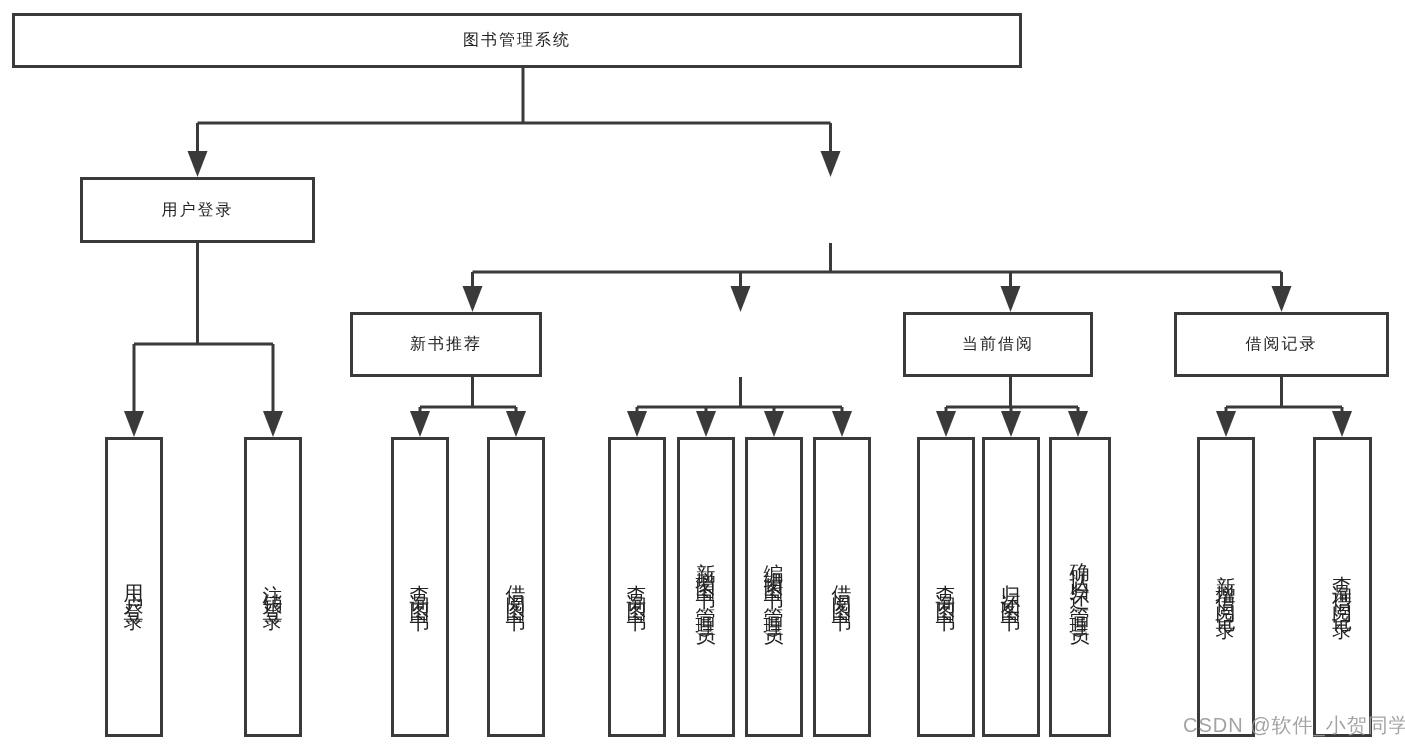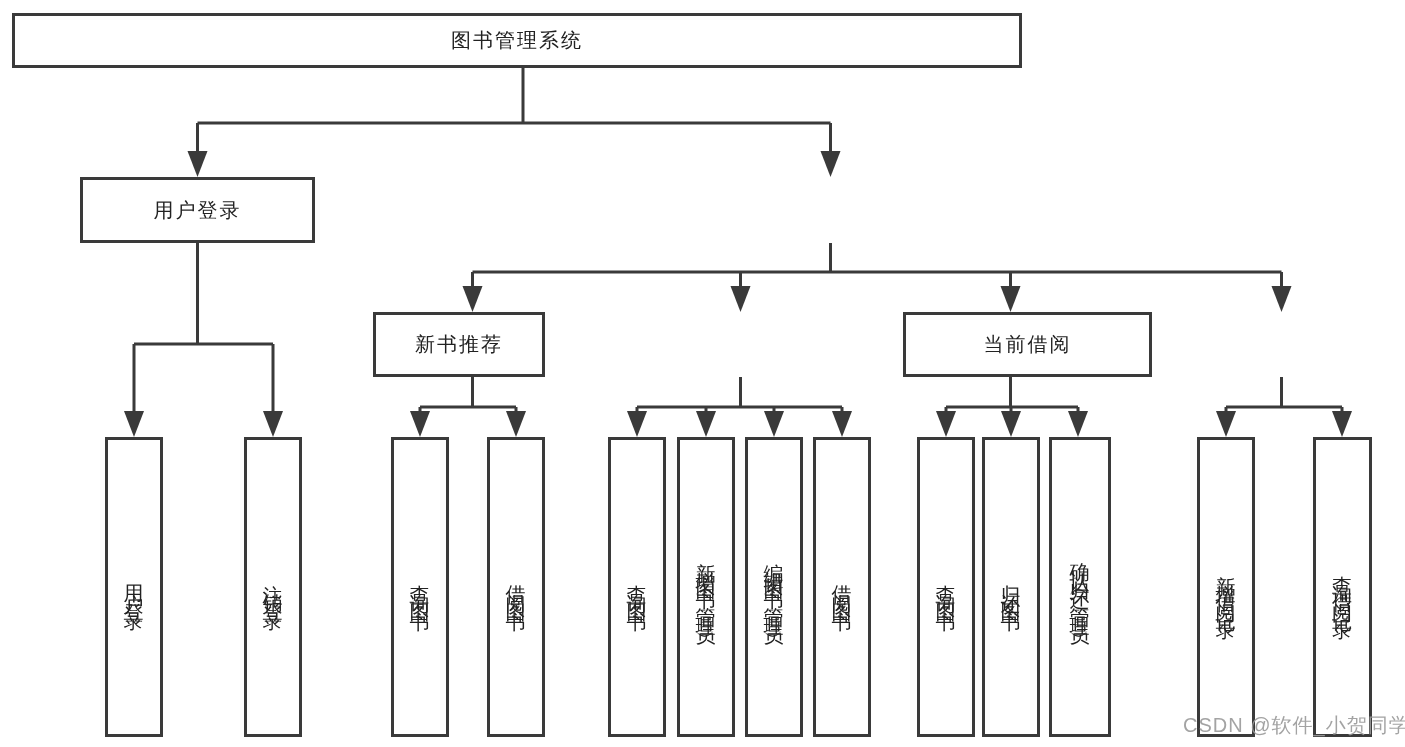--- a/index.html
+++ b/index.html
@@ -12,21 +12,21 @@
     overflow:hidden;
   }
   svg.connectors{position:absolute;left:0;top:0;z-index:1;}
   .node{
     position:absolute;
     box-sizing:border-box;
     background:#ffffff;
     border:3px solid #3a3a3a;
     display:flex;align-items:center;justify-content:center;
     z-index:2;
-    font-size:20px;
+    font-size:16px;
     letter-spacing:2px;
     text-align:center;
     white-space:nowrap;
   }
   .leaf{
     writing-mode:vertical-rl;
     text-orientation:mixed;
     letter-spacing:9px;
     font-size:20px;
     white-space:normal;
@@ -87,22 +87,23 @@
       <polygon points="1068,411 1088,411 1078,437"></polygon>
       <polygon points="1216,411 1236,411 1226,437"></polygon>
       <polygon points="1332,411 1352,411 1342,437"></polygon>
     </g>
   </svg>
 
   <div class="node" style="left:12px;top:13px;width:1010px;height:55px">图书管理系统</div>
 
   <div class="node" style="left:80px;top:177px;width:235px;height:66px">用户登录</div>
 
-  <div class="node" style="left:373px;top:312px;width:172px;height:65px">新书推荐</div>
-  <div class="node" style="left:903px;top:312px;width:249px;height:65px">当前借阅</div>
+  <div class="node" style="left:350px;top:312px;width:192px;height:65px">新书推荐</div>
+  <div class="node" style="left:903px;top:312px;width:190px;height:65px">当前借阅</div>
+  <div class="node" style="left:1174px;top:312px;width:215px;height:65px">借阅记录</div>
 
   <div class="node leaf" style="left:105px;top:437px;width:58px;height:300px">用户登录</div>
   <div class="node leaf" style="left:244px;top:437px;width:58px;height:300px">注销登录</div>
 
   <div class="node leaf" style="left:391px;top:437px;width:58px;height:300px">查询图书</div>
   <div class="node leaf" style="left:487px;top:437px;width:58px;height:300px">借阅图书</div>
 
   <div class="node leaf" style="left:608px;top:437px;width:58px;height:300px">查询图书</div>
   <div class="node leaf" style="left:677px;top:437px;width:58px;height:300px">新增图书（管理员）</div>
   <div class="node leaf" style="left:745px;top:437px;width:58px;height:300px">编辑图书（管理员）</div>

